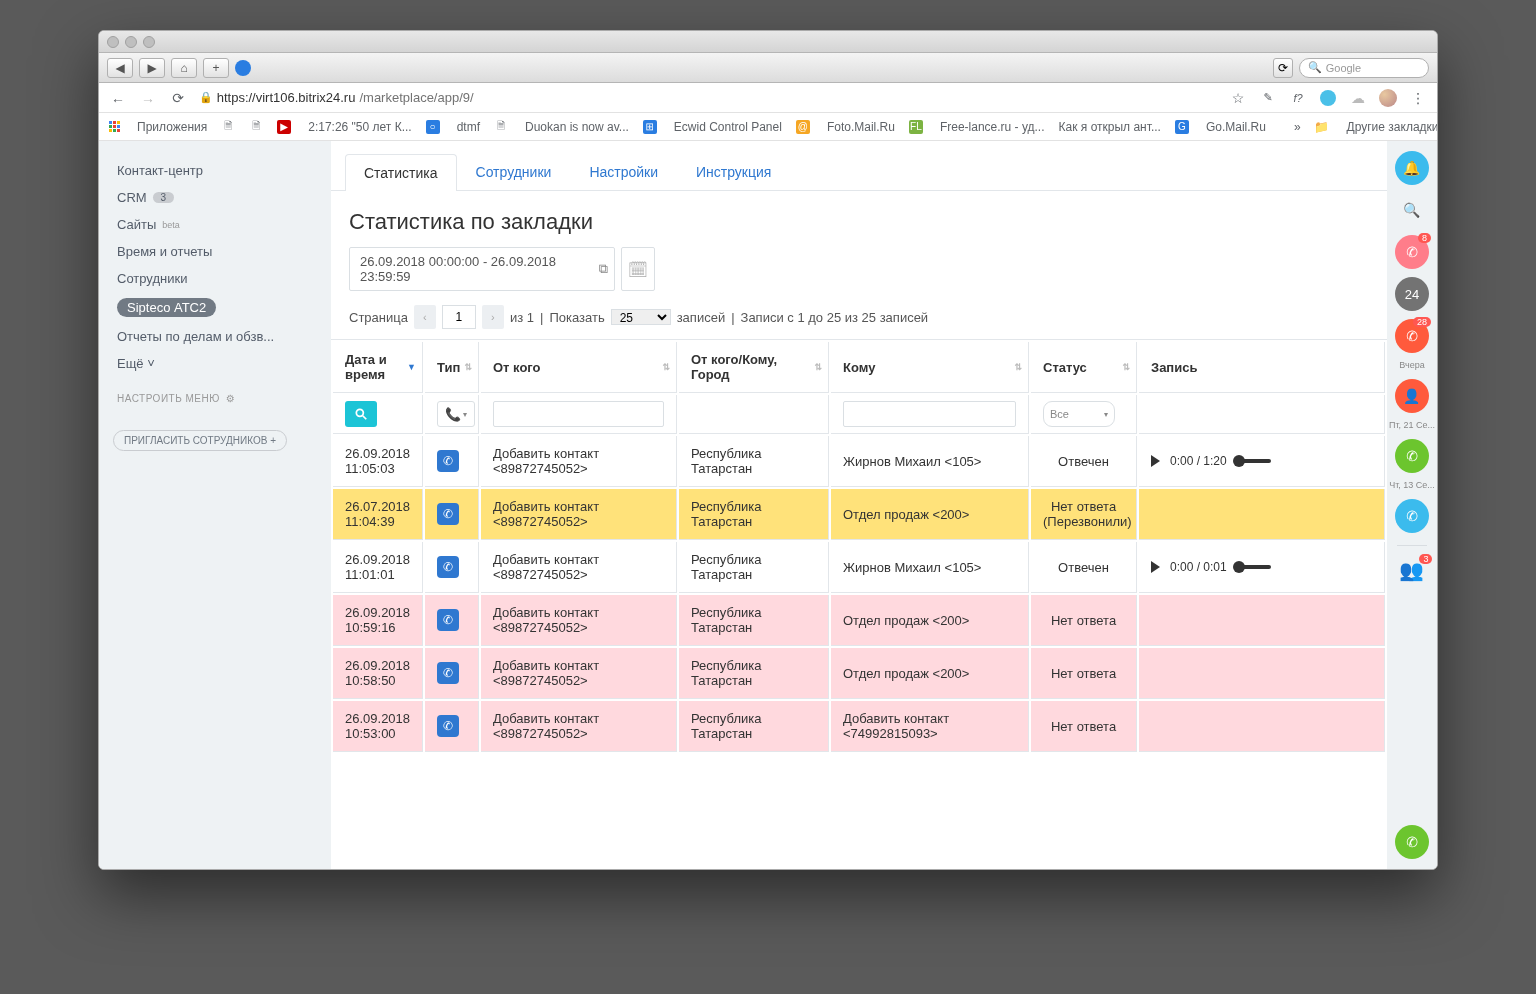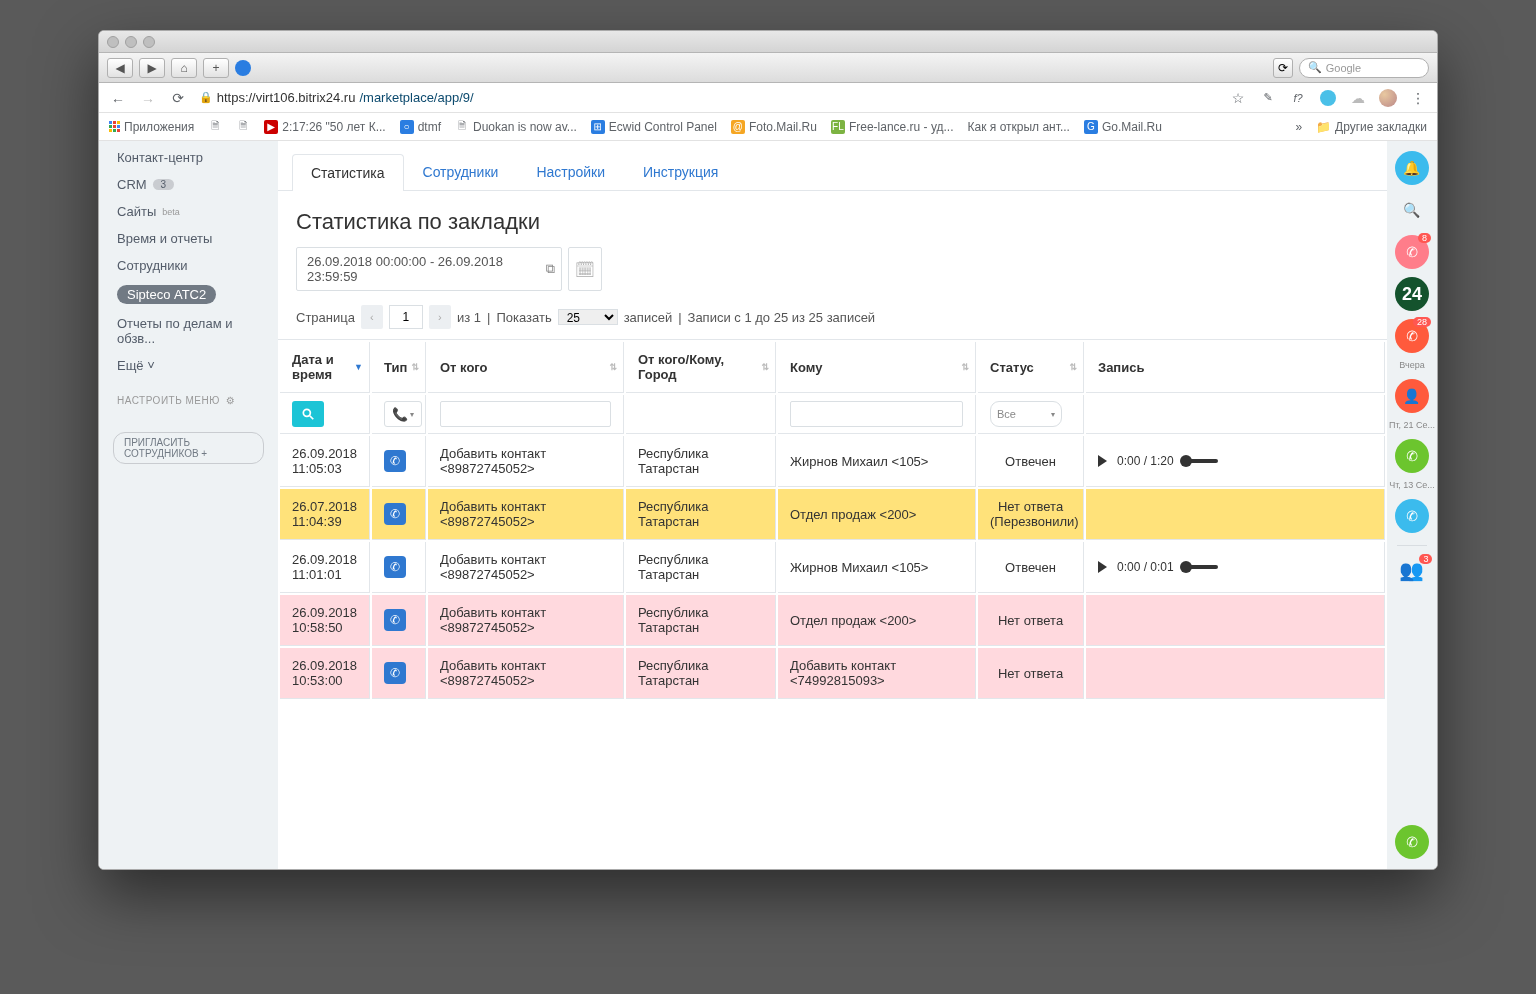--- a/index.html
+++ b/index.html
@@ -12,28 +12,28 @@
 .sb-btn { display:inline-flex; align-items:center; justify-content:center; width:26px; height:20px; background:linear-gradient(#fff,#e2e2e2); border:1px solid #b0b0b0; border-radius:3px; font-size:12px; color:#555; }
 .sb-globe { width:16px; height:16px; background:#2a7de1; border-radius:50%; display:inline-block;}
 .sb-spacer{flex:1}
 .sb-reload{ width:20px; height:20px; border:1px solid #b0b0b0; border-radius:3px; background:linear-gradient(#fff,#e2e2e2); display:flex; align-items:center; justify-content:center; font-size:12px;}
 .sb-search { width:130px; height:20px; border:1px solid #b0b0b0; border-radius:10px; background:#fff; font-size:11px; color:#999; padding:0 8px; display:flex; align-items:center; gap:4px;}
 .chrome-url { height:30px; background:#fff; display:flex; align-items:center; padding:0 10px; gap:12px; border-bottom:1px solid #e2e2e2;}
 .ci { width:18px; height:18px; display:flex; align-items:center; justify-content:center; color:#5f6368; font-size:14px;}
 .url-text { flex:1; font-size:13px; color:#333; display:flex; align-items:center; gap:4px;}
 .url-text .lock { font-size:11px; color:#5f6368;}
 .bookmarks { height:28px; background:#fff; display:flex; align-items:center; padding:0 10px; gap:14px; border-bottom:1px solid #e2e2e2; font-size:12px; color:#5f6368;}
-.bm-item { display:flex; align-items:center; gap:4px; white-space:nowrap;}
+.bm-item { display:flex; align-items:center; gap:17px; white-space:nowrap;}
 .bm-ico { width:14px; height:14px; display:inline-flex; align-items:center; justify-content:center; font-size:10px;}
 .bm-ico.red{background:#cc0000;color:#fff;border-radius:2px;}
 .bm-ico.blue{background:#2a7de1;color:#fff;border-radius:2px;}
 .bm-ico.green{background:#7cb342;color:#fff;border-radius:2px;}
 .app-body { flex:1; display:flex; overflow:hidden; background:#eef2f4;}
 
-.sidebar { width:179px; background:#eef2f4; padding:3px 0; overflow:hidden;}
+.sidebar { width:232px; background:#eef2f4; padding:16px 0; overflow:hidden;}
 .side-item { padding:6px 18px; font-size:13px; color:#535c69; display:flex; align-items:center; gap:6px; cursor:pointer;}
 .side-item.pill span.p { background:#c9ccd0; border-radius:10px; padding:0 8px; font-size:10px; color:#535c69;}
 .side-item.beta sup{font-size:9px;color:#999;}
 .side-item.active { }
 .side-item.active .badge { background:#717a84; color:#fff; border-radius:11px; padding:2px 10px;}
 .side-configure { padding:16px 18px 6px; font-size:10px; color:#999; letter-spacing:.5px; display:flex; align-items:center; gap:6px;}
 .side-invite { margin:20px 14px; padding:4px 10px; border:1px solid #c9ccd0; border-radius:12px; font-size:10px; color:#717a84; display:inline-flex; align-items:center; gap:4px;}
 
 .main { flex:1; background:#fff; display:flex; flex-direction:column; overflow:hidden; position:relative;}
 .tabs { display:flex; border-bottom:1px solid #e2e6ea; padding:12px 14px 0;}
@@ -93,21 +93,21 @@
    <span class="sb-reload">⟳</span>
    <span class="sb-search">🔍 <span>Google</span></span>
   </div>
   <div class="chrome-url">
    <span class="ci">←</span>
    <span class="ci" style="color:#bbb">→</span>
    <span class="ci">⟳</span>
    <div class="url-text">
      <span class="lock">🔒</span>
      <span>https://virt106.bitrix24.ru</span>
-          <span style="color:#0c4a6e">/marketplace/app/9/</span>
+          <span style="color:#737373">/marketplace/app/9/</span>
    </div>
    <span class="ci">☆</span>
    <span class="ci" style="font-size:11px">✎</span>
    <span class="ci" style="font-size:11px;font-style:italic">f?</span>
    <span class="ci">
           <span style="width:16px;height:16px;background:#4ac0e8;border-radius:50%;display:block"></span>
         </span>
    <span class="ci" style="color:#bbb">☁</span>
    <span class="avatar"></span>
    <span class="ci">⋮</span>
@@ -318,20 +318,31 @@
    <td style="text-align:center">Отвечен</td>
    <td>
                   <div class="rec">
                     <span class="play"></span>
                     <span>0:00 / 0:01</span>
                     <span class="bar"></span>
                   </div>
                 </td>
               </tr>
               <tr class="row-pink">
+   <td>26.09.2018 10:59:16</td>
+   <td>
+                  <span class="type-ico">✆</span>
+                </td>
+   <td>Добавить контакт &lt;89872745052&gt;</td>
+   <td>Республика Татарстан</td>
+   <td>Отдел продаж &lt;200&gt;</td>
+   <td style="text-align:center">Нет ответа</td>
+   <td></td>
+              </tr>
+              <tr class="row-pink">
    <td>26.09.2018 10:58:50</td>
    <td>
                   <span class="type-ico">✆</span>
                 </td>
    <td>Добавить контакт &lt;89872745052&gt;</td>
    <td>Республика Татарстан</td>
    <td>Отдел продаж &lt;200&gt;</td>
    <td style="text-align:center">Нет ответа</td>
    <td></td>
               </tr>
@@ -348,21 +359,21 @@
               </tr>
             </tbody>
      </table>
 
    </div>
 
    <div class="rail">
      <div class="rail-ico" style="background:#3bbbed">🔔</div>
      <div class="rail-ico" style="color:#b5bcc4">🔍</div>
      <div class="rail-ico" style="background:#ff7d8a">✆<span class="bdg">8</span></div>
-     <div class="rail-ico" style="background:#14532d;font-weight:bold;font-size:18px">24</div>
+     <div class="rail-ico" style="background:#737373;font-weight:normal;font-size:13px">24</div>
      <div class="rail-ico" style="background:#ff5a3c">✆<span class="bdg">28</span></div>
      <div class="rail-label">Вчера</div>
      <div class="rail-ico" style="background:#ff5a3c">👤</div>
      <div class="rail-label">Пт, 21 Се...</div>
      <div class="rail-ico" style="background:#6cc52e">✆</div>
      <div class="rail-label">Чт, 13 Се...</div>
      <div class="rail-ico" style="background:#3bbbed">✆</div>
      <div class="rail-sep"></div>
      <div style="position:relative"><span style="font-size:20px">👥</span><span class="bdg" style="position:absolute;top:-4px;right:-8px;background:#ff5752;color:#fff;font-size:9px;border-radius:8px;padding:0 4px">3</span></div>
      <div style="flex:1"></div>

